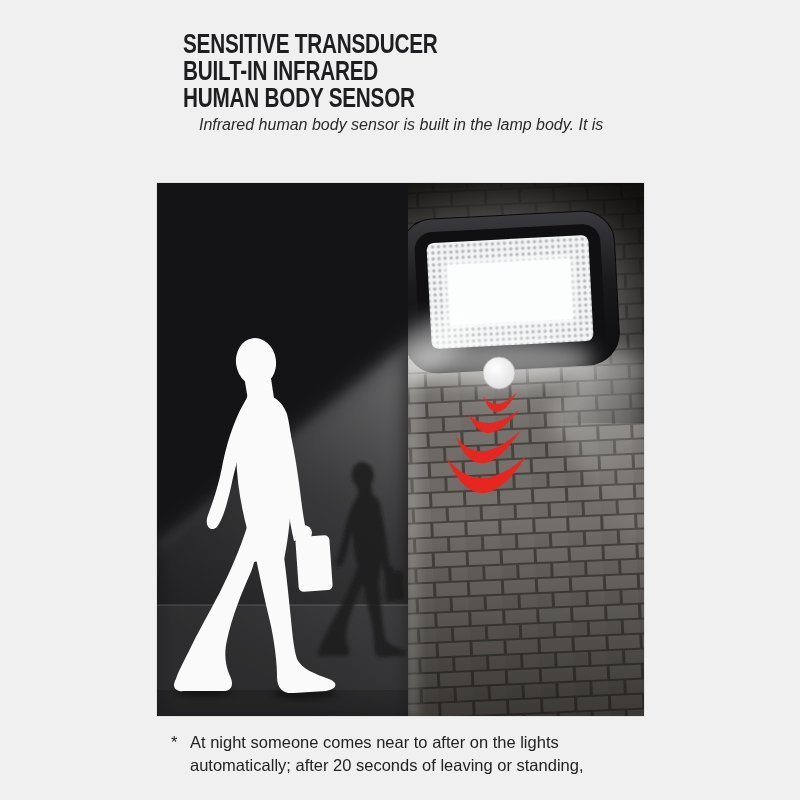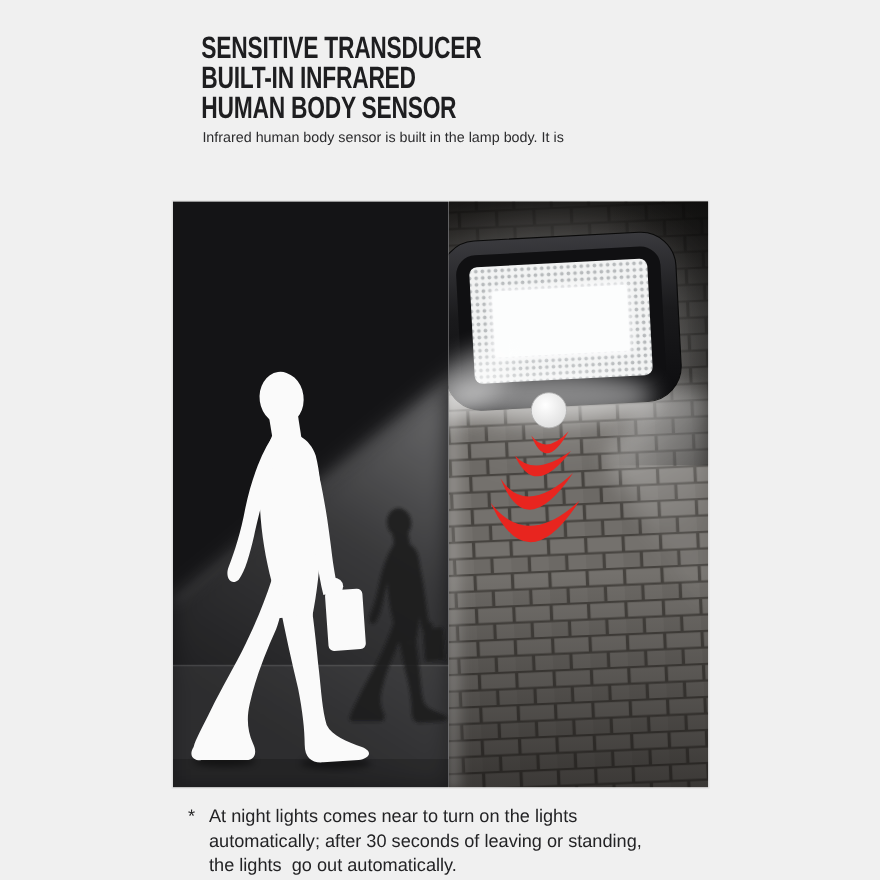--- a/index.html
+++ b/index.html
@@ -9,23 +9,23 @@
     font-family:"Liberation Sans", sans-serif;
   }
   .banner-title{
     position:absolute;left:183px;top:30px;
     font-weight:bold;font-size:28px;line-height:27px;
     color:#1e1e20;letter-spacing:-0.3px;
     transform:scaleX(0.74);transform-origin:0 0;
     white-space:nowrap;
   }
   .banner-sub{
-    position:absolute;left:184px;top:114px;
-    font-size:13px;line-height:22px;color:#2b2b2d;
-    white-space:nowrap;letter-spacing:0;
+    position:absolute;left:199px;top:114px;
+    font-size:16px;line-height:22px;color:#2b2b2d;
+    white-space:nowrap;letter-spacing:0;font-style:italic;
   }
   .photo{
     position:absolute;left:157px;top:183px;width:487px;height:533px;
     outline:1px solid rgba(0,0,0,0.06);
   }
   .photo svg{display:block;width:487px;height:533px;}
   .footnote{
     position:absolute;left:171px;top:731px;
     font-size:16.5px;line-height:22.5px;color:#232325;
   }
@@ -188,16 +188,15 @@
 
     <ellipse cx="500" cy="360" rx="95" ry="22" fill="#ffffff" opacity="0.5" filter="url(#b10)"></ellipse>
     <ellipse cx="420" cy="352" rx="55" ry="24" transform="rotate(-35 420 352)" fill="#ffffff" opacity="0.45" filter="url(#b10)"></ellipse>
     <circle cx="499" cy="373" r="16" fill="url(#gSensor)" stroke="#b0b0b0" stroke-width="0.8"></circle>
   </g>
 </svg>
 </div>
 
 <div class="footnote">
   <span class="marker">*</span>
-  <div class="fline">At night lights comes near to turn on the lights</div>
-  <div class="fline">automatically; after 30 seconds of leaving or standing,</div>
-  <div class="fline">the lights  go out automatically.</div>
+  <div class="fline">At night someone comes near to after on the lights</div>
+  <div class="fline">automatically; after 20 seconds of leaving or standing,</div>
 </div>
 
 </body></html>

